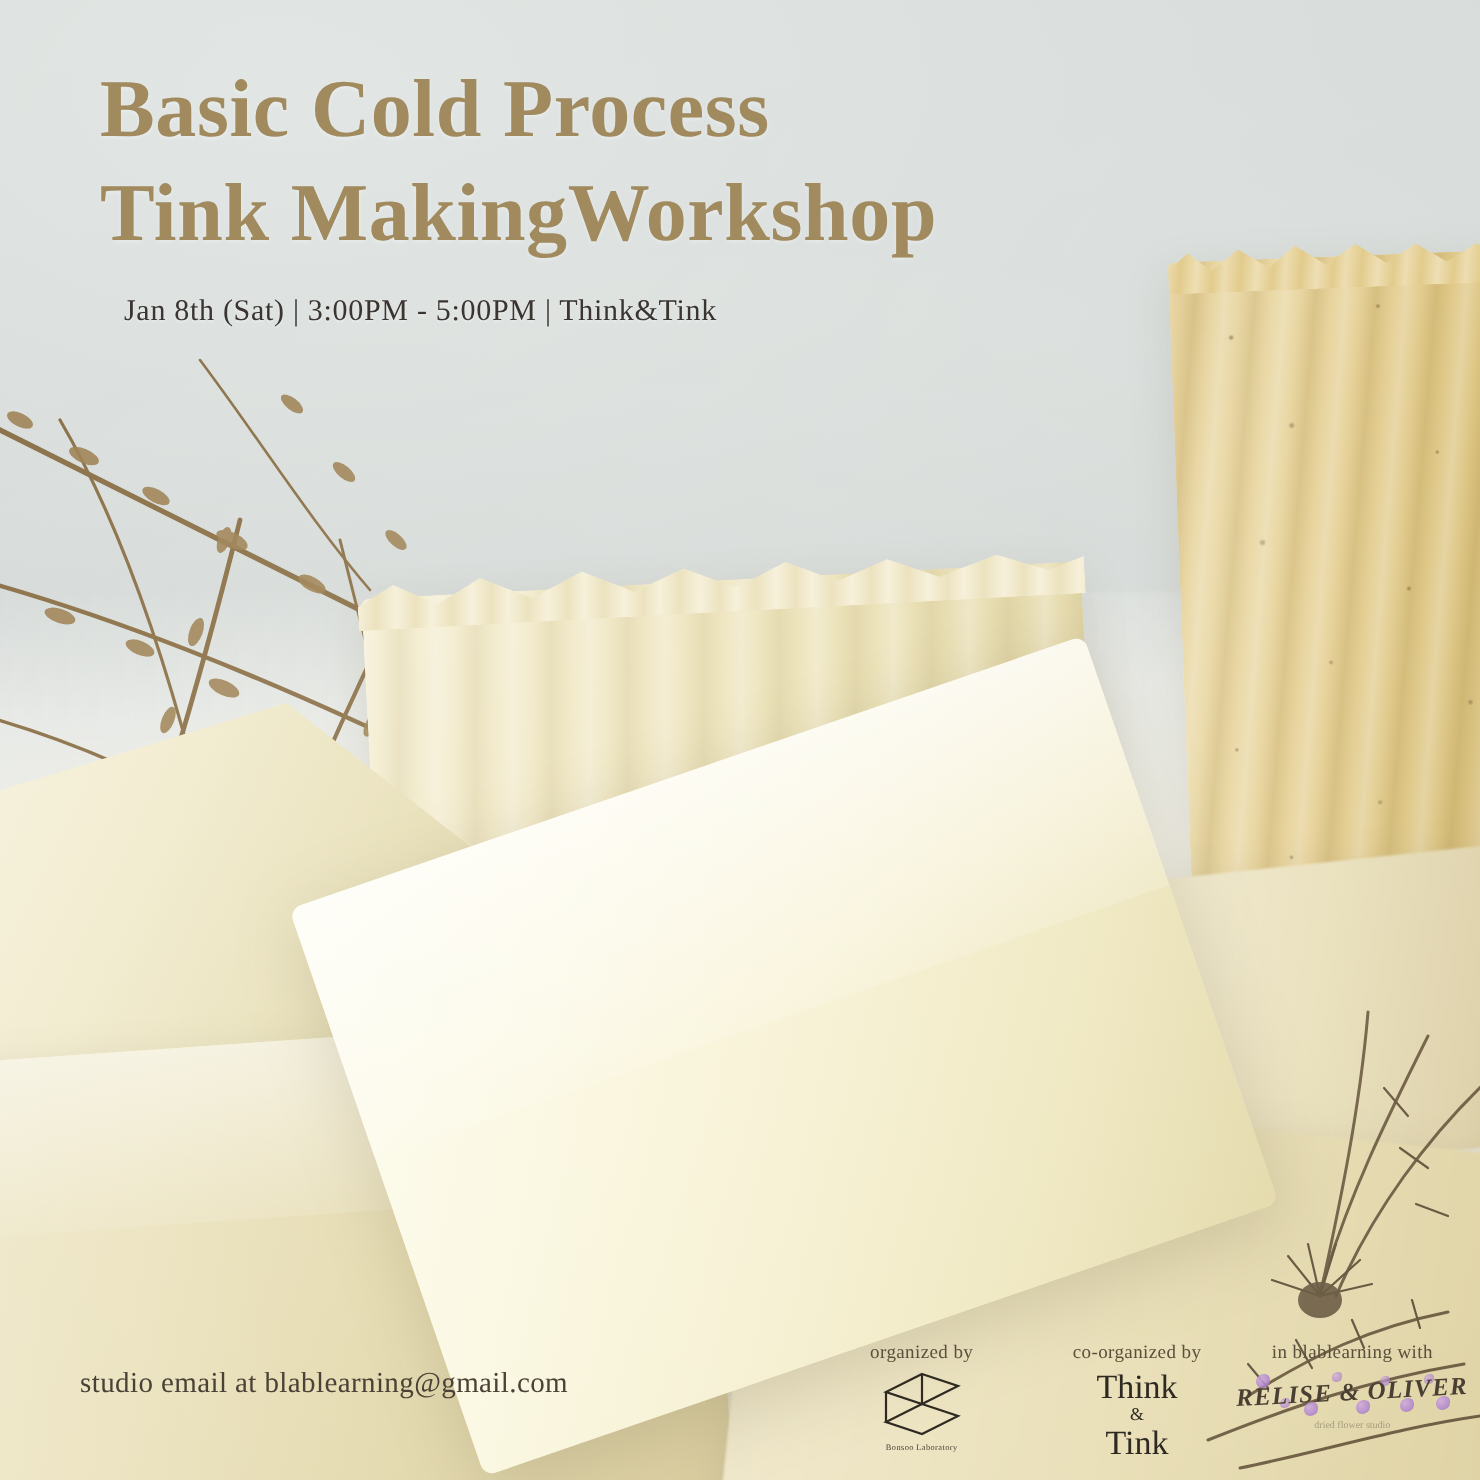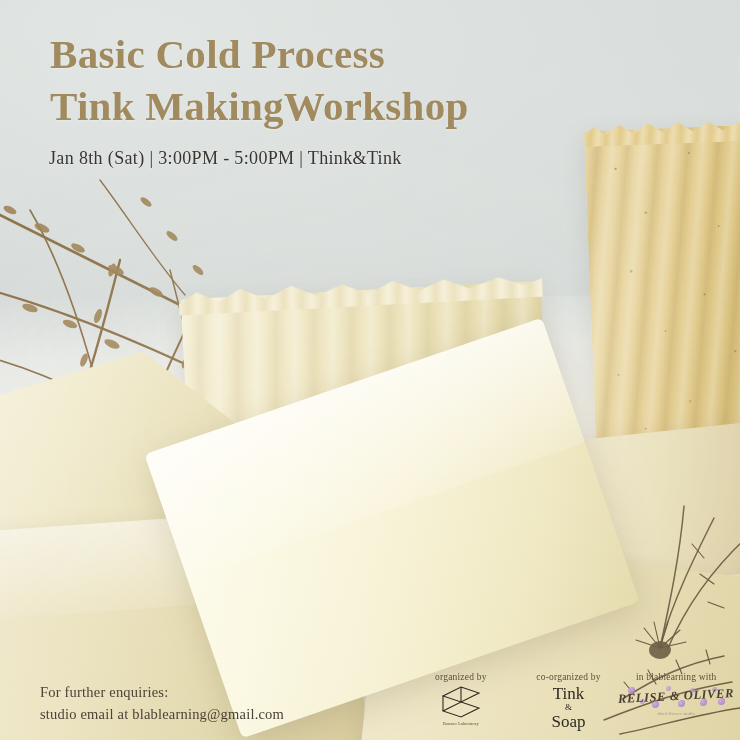--- a/index.html
+++ b/index.html
@@ -190,23 +190,23 @@
     color: #a08a5e;
     font-size: 41px;
     font-weight: bold;
     letter-spacing: 0.3px;
     line-height: 1.28;
     white-space: nowrap;
     text-shadow: 0 1px 2px rgba(255,255,255,0.30);
   }
 
   #event-meta {
-    position: absolute; left: 49px; top: 148px;
+    position: absolute; left: 62px; top: 148px;
     color: #3a3530;
-    font-size: 18px;
+    font-size: 15px;
     letter-spacing: 0.35px;
     white-space: nowrap;
     text-shadow: 0 1px 1px rgba(255,255,255,0.35);
     text-align: center;
   }
 
   #enquiries {
     position: absolute; left: 40px; top: 682px;
     color: #4a4236;
     font-size: 14.5px;
@@ -392,44 +392,43 @@
   <div id="content">
 
     <div id="title-block">
       <div class="title-line">Basic Cold Process</div>
       <div class="title-line">Tink MakingWorkshop</div>
     </div>
 
     <div id="event-meta">Jan 8th  (Sat)  |  3:00PM - 5:00PM  |  Think&amp;Tink</div>
 
     <div id="enquiries">
-      <div>For further enquiries:</div>
       <div>studio email at blablearning@gmail.com</div>
     </div>
 
     <div id="credits">
 
       <div class="credit">
         <div class="credit-label">organized by</div>
         <svg id="org-mark" width="40" height="34" viewBox="0 0 40 34">
           <g fill="none" stroke="#2f2a21" stroke-width="1.1">
             <path d="M20 2 L38 8 L20 17 L2 11 Z"></path>
             <path d="M20 17 L38 23 L20 32 L2 26 Z"></path>
             <path d="M2 11 L2 26"></path>
             <path d="M20 2 L20 17"></path>
           </g>
         </svg>
         <div class="org-caption">Bonsoo Laboratory</div>
       </div>
 
       <div class="credit">
         <div class="credit-label">co-organized by</div>
+        <div class="tt-word">Think</div>
+        <div class="tt-amp">&amp;</div>
         <div class="tt-word">Tink</div>
-        <div class="tt-amp">&amp;</div>
-        <div class="tt-word">Soap</div>
       </div>
 
       <div class="credit">
         <div class="credit-label">in blablearning with</div>
         <div id="collab-mark">
           <span class="petal" style="left:6px;  top:2px;"></span>
           <span class="petal sm" style="left:18px; top:14px;"></span>
           <span class="petal" style="left:30px; top:16px;"></span>
           <span class="petal sm" style="left:44px; top:1px;"></span>
           <span class="petal" style="left:56px; top:15px;"></span>

